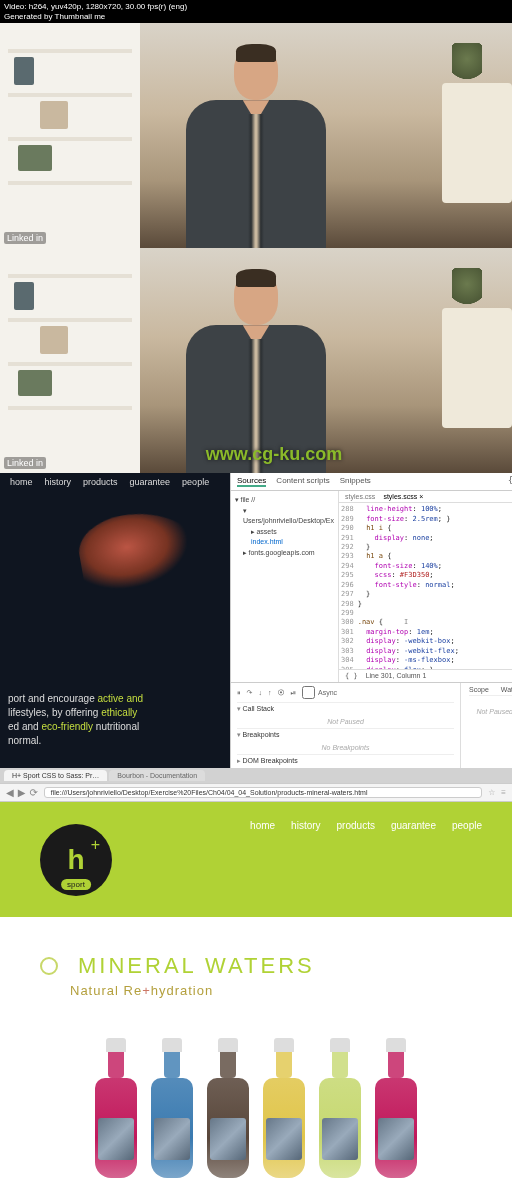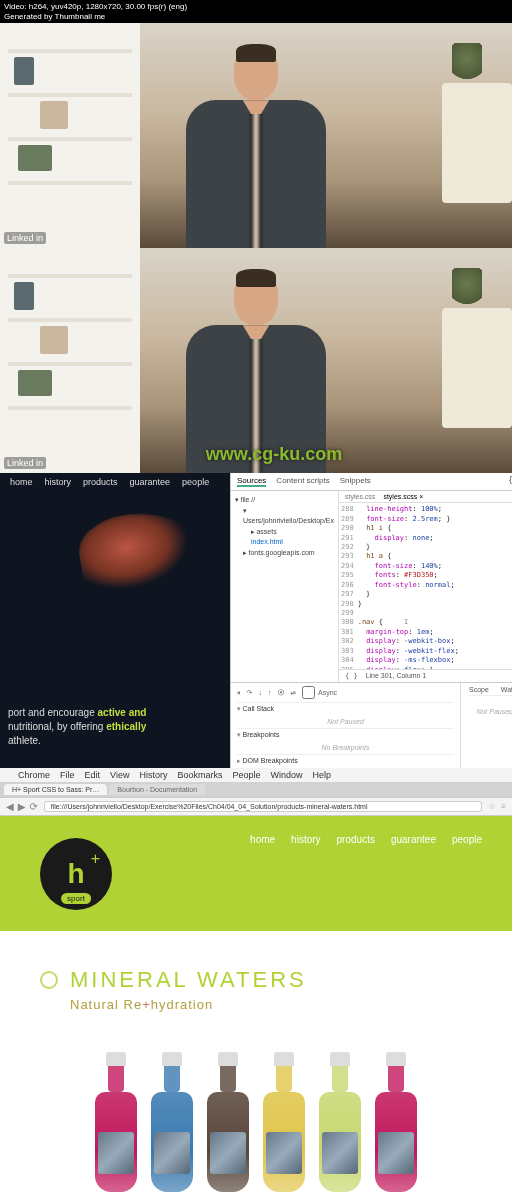--- a/index.html
+++ b/index.html
@@ -96,21 +96,21 @@
   .shoe {
     position: absolute; top: 40px; left: 80px; width: 120px; height: 80px;
     background: radial-gradient(ellipse at 40% 40%, #b54 0, #732 40%, transparent 60%);
     transform: rotate(-10deg); border-radius: 40% 60% 40% 30%;
     filter: blur(0.5px);
   }
   .hero-text {
     position: absolute; bottom: 20px; left: 8px; right: 8px;
     font-size: 10px; color: #ddd; line-height: 1.4;
   }
-  .hero-text .em { color: #c6df3f; font-weight: bold; text-align: center; }
+  .hero-text .em { color: #c6df3f; font-weight: normal; text-align: center; }
 
   .devtools-right {
     flex: 1; background: #fff; display: flex; flex-direction: column;
     border-left: 1px solid #ccc;
   }
   .dt-tabs {
     display: flex; gap: 10px; padding: 3px 6px; border-bottom: 1px solid #ccc;
     font-size: 8px; color: #555;
   }
   .dt-tabs .active { color: #000; border-bottom: 2px solid #4a8; }
@@ -200,21 +200,21 @@
   }
   .brand-nav {
     position: absolute; right: 30px; top: 18px; display: flex; gap: 16px;
     color: #fff; font-size: 10px;
   }
   .page-heading {
     padding: 36px 40px 4px; color: #b0d235;
   }
   .page-heading h1 {
     font-size: 22px; letter-spacing: 3px; font-weight: 300;
-    display: flex; align-items: center; gap: 12px;
+    display: flex; align-items: center; gap: 20px;
   }
   .circle-icon {
     width: 18px; height: 18px; border: 2px solid #c8d86a; border-radius: 50%;
     display: inline-block;
   }
   .subheading { color: #b4a03e; font-size: 13px; padding: 0 40px 0 70px; letter-spacing: 1px;}
   .subheading .plus { color: #c76; }
 
   .bottles {
     display: flex; justify-content: center; gap: 8px; margin-top: 40px; padding-bottom: 20px;
@@ -302,22 +302,23 @@
     <div class="site-nav">
       <span>home</span>
       <span>history</span>
       <span>products</span>
       <span>guarantee</span>
       <span>people</span>
     </div>
     <div class="shoe"></div>
     <div class="hero-text">
       <div><span>port and encourage </span><span class="em">active and</span></div>
-      <div><span> nutritional, by offering </span><span class="em">ethically</span></div>
-      <div><span>athlete.</span></div>
+      <div><span> lifestyles, by offering </span><span class="em">ethically</span></div>
+      <div><span>ed and </span><span class="em">eco-friendly</span><span> nutritional</span></div>
+      <div><span>normal.</span></div>
     </div>
   </div>
 
   <div class="devtools-right">
     <div class="dt-tabs">
       <span class="active">Sources</span>
       <span>Content scripts</span>
       <span>Snippets</span>
       <span style="margin-left:auto;font-family:monospace">{ }</span>
     </div>
@@ -362,21 +363,21 @@
 312
 313
 314</div>
           <div class="code-lines">  <span class="tok-prop">line-height</span>: <span class="tok-num">100%</span>;
   <span class="tok-prop">font-size</span>: <span class="tok-num">2.5rem</span>; }
   <span class="tok-sel">h1 i</span> {
     <span class="tok-prop">display</span>: <span class="tok-kw">none</span>;
   }
   <span class="tok-sel">h1 a</span> {
     <span class="tok-prop">font-size</span>: <span class="tok-num">140%</span>;
-    <span class="tok-prop">fonts</span>: <span class="tok-hex">#F3D350</span>;
+    <span class="tok-prop">scss</span>: <span class="tok-hex">#F3D350</span>;
     <span class="tok-prop">font-style</span>: <span class="tok-kw">normal</span>;
   }
 }
 
 <span class="tok-sel">.nav</span> {     <span style="color:#888">I</span>
   <span class="tok-prop">margin-top</span>: <span class="tok-num">1em</span>;
   <span class="tok-prop">display</span>: <span class="tok-kw">-webkit-box</span>;
   <span class="tok-prop">display</span>: <span class="tok-kw">-webkit-flex</span>;
   <span class="tok-prop">display</span>: <span class="tok-kw">-ms-flexbox</span>;
   <span class="tok-prop">display</span>: <span class="tok-kw">flex</span>; }
@@ -423,32 +424,20 @@
           <span>Scope</span>
           <span>Watch</span>
         </div>
         <div class="paused-note" style="margin-top:12px">Not Paused</div>
       </div>
     </div>
   </div>
 </div>
 
 <div class="browser-panel">
-  <div class="menu-bar">
-    <span class="apple"></span>
-    <span>Chrome</span>
-    <span>File</span>
-    <span>Edit</span>
-    <span>View</span>
-    <span>History</span>
-    <span>Bookmarks</span>
-    <span>People</span>
-    <span>Window</span>
-    <span>Help</span>
-  </div>
   <div class="tab-strip">
     <div class="browser-tab">H+ Sport CSS to Sass: Pr…</div>
     <div class="browser-tab inactive">Bourbon - Documentation</div>
   </div>
   <div class="url-bar">
     <div class="nav-icons">
       <span>◀</span>
       <span>▶</span>
       <span>⟳</span>
     </div>

